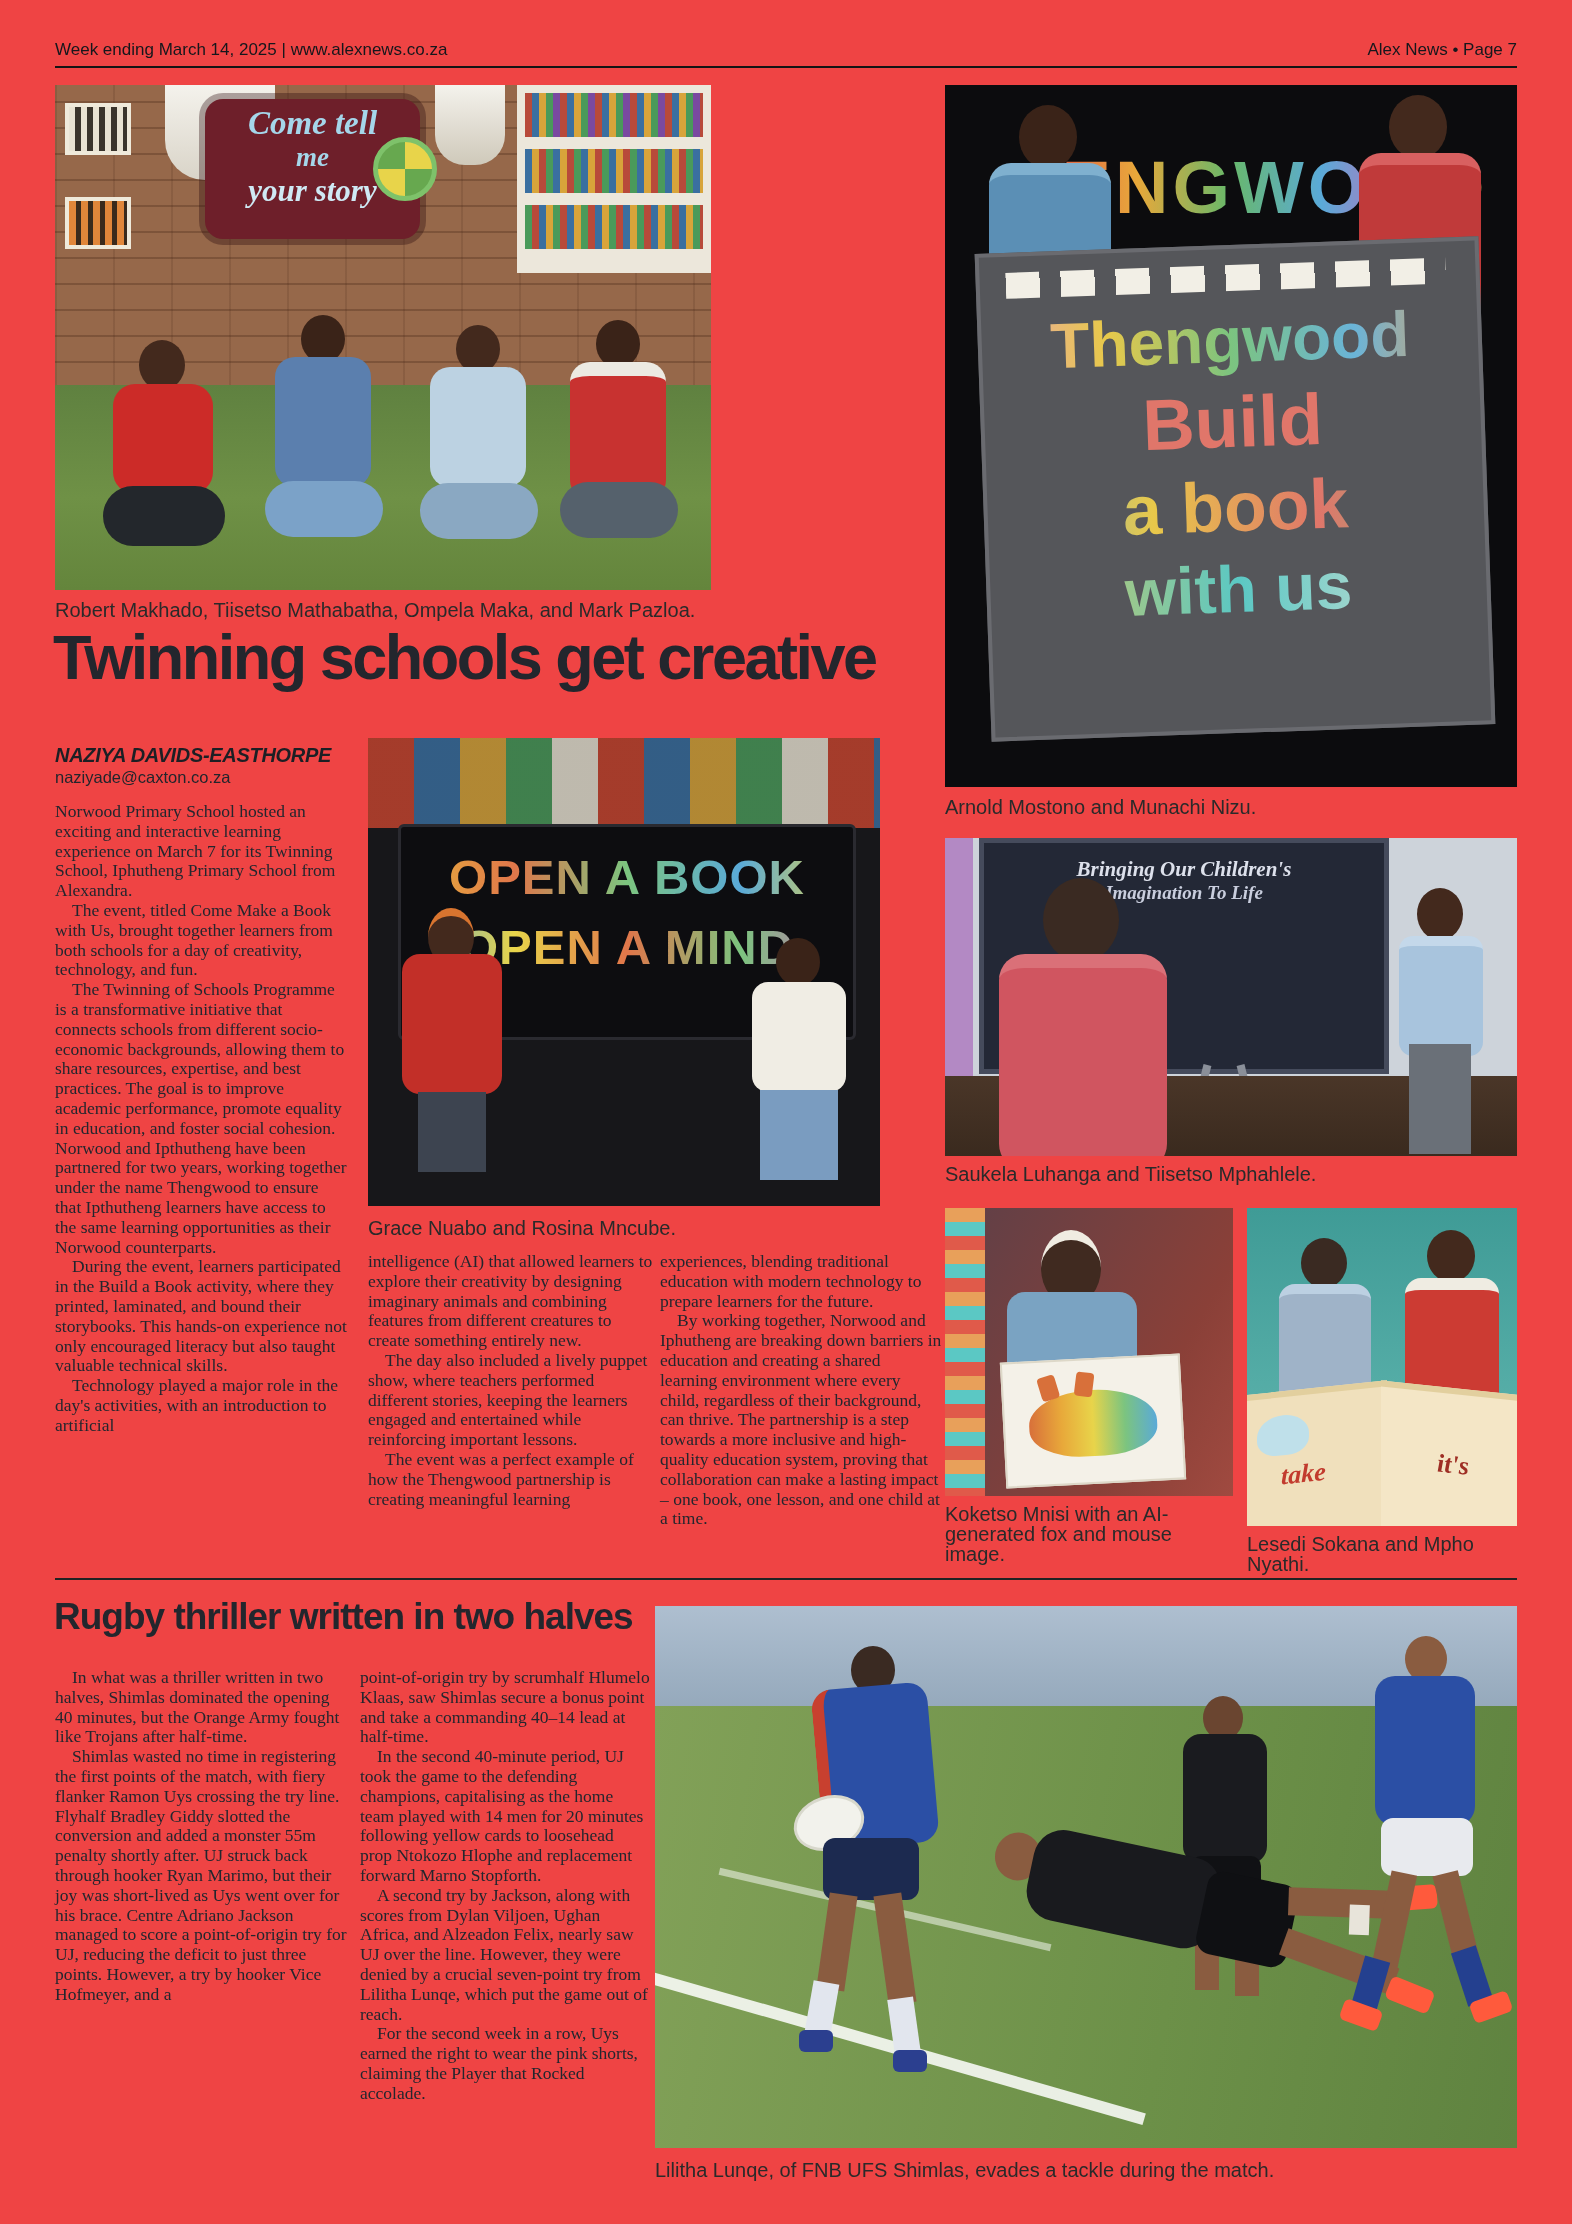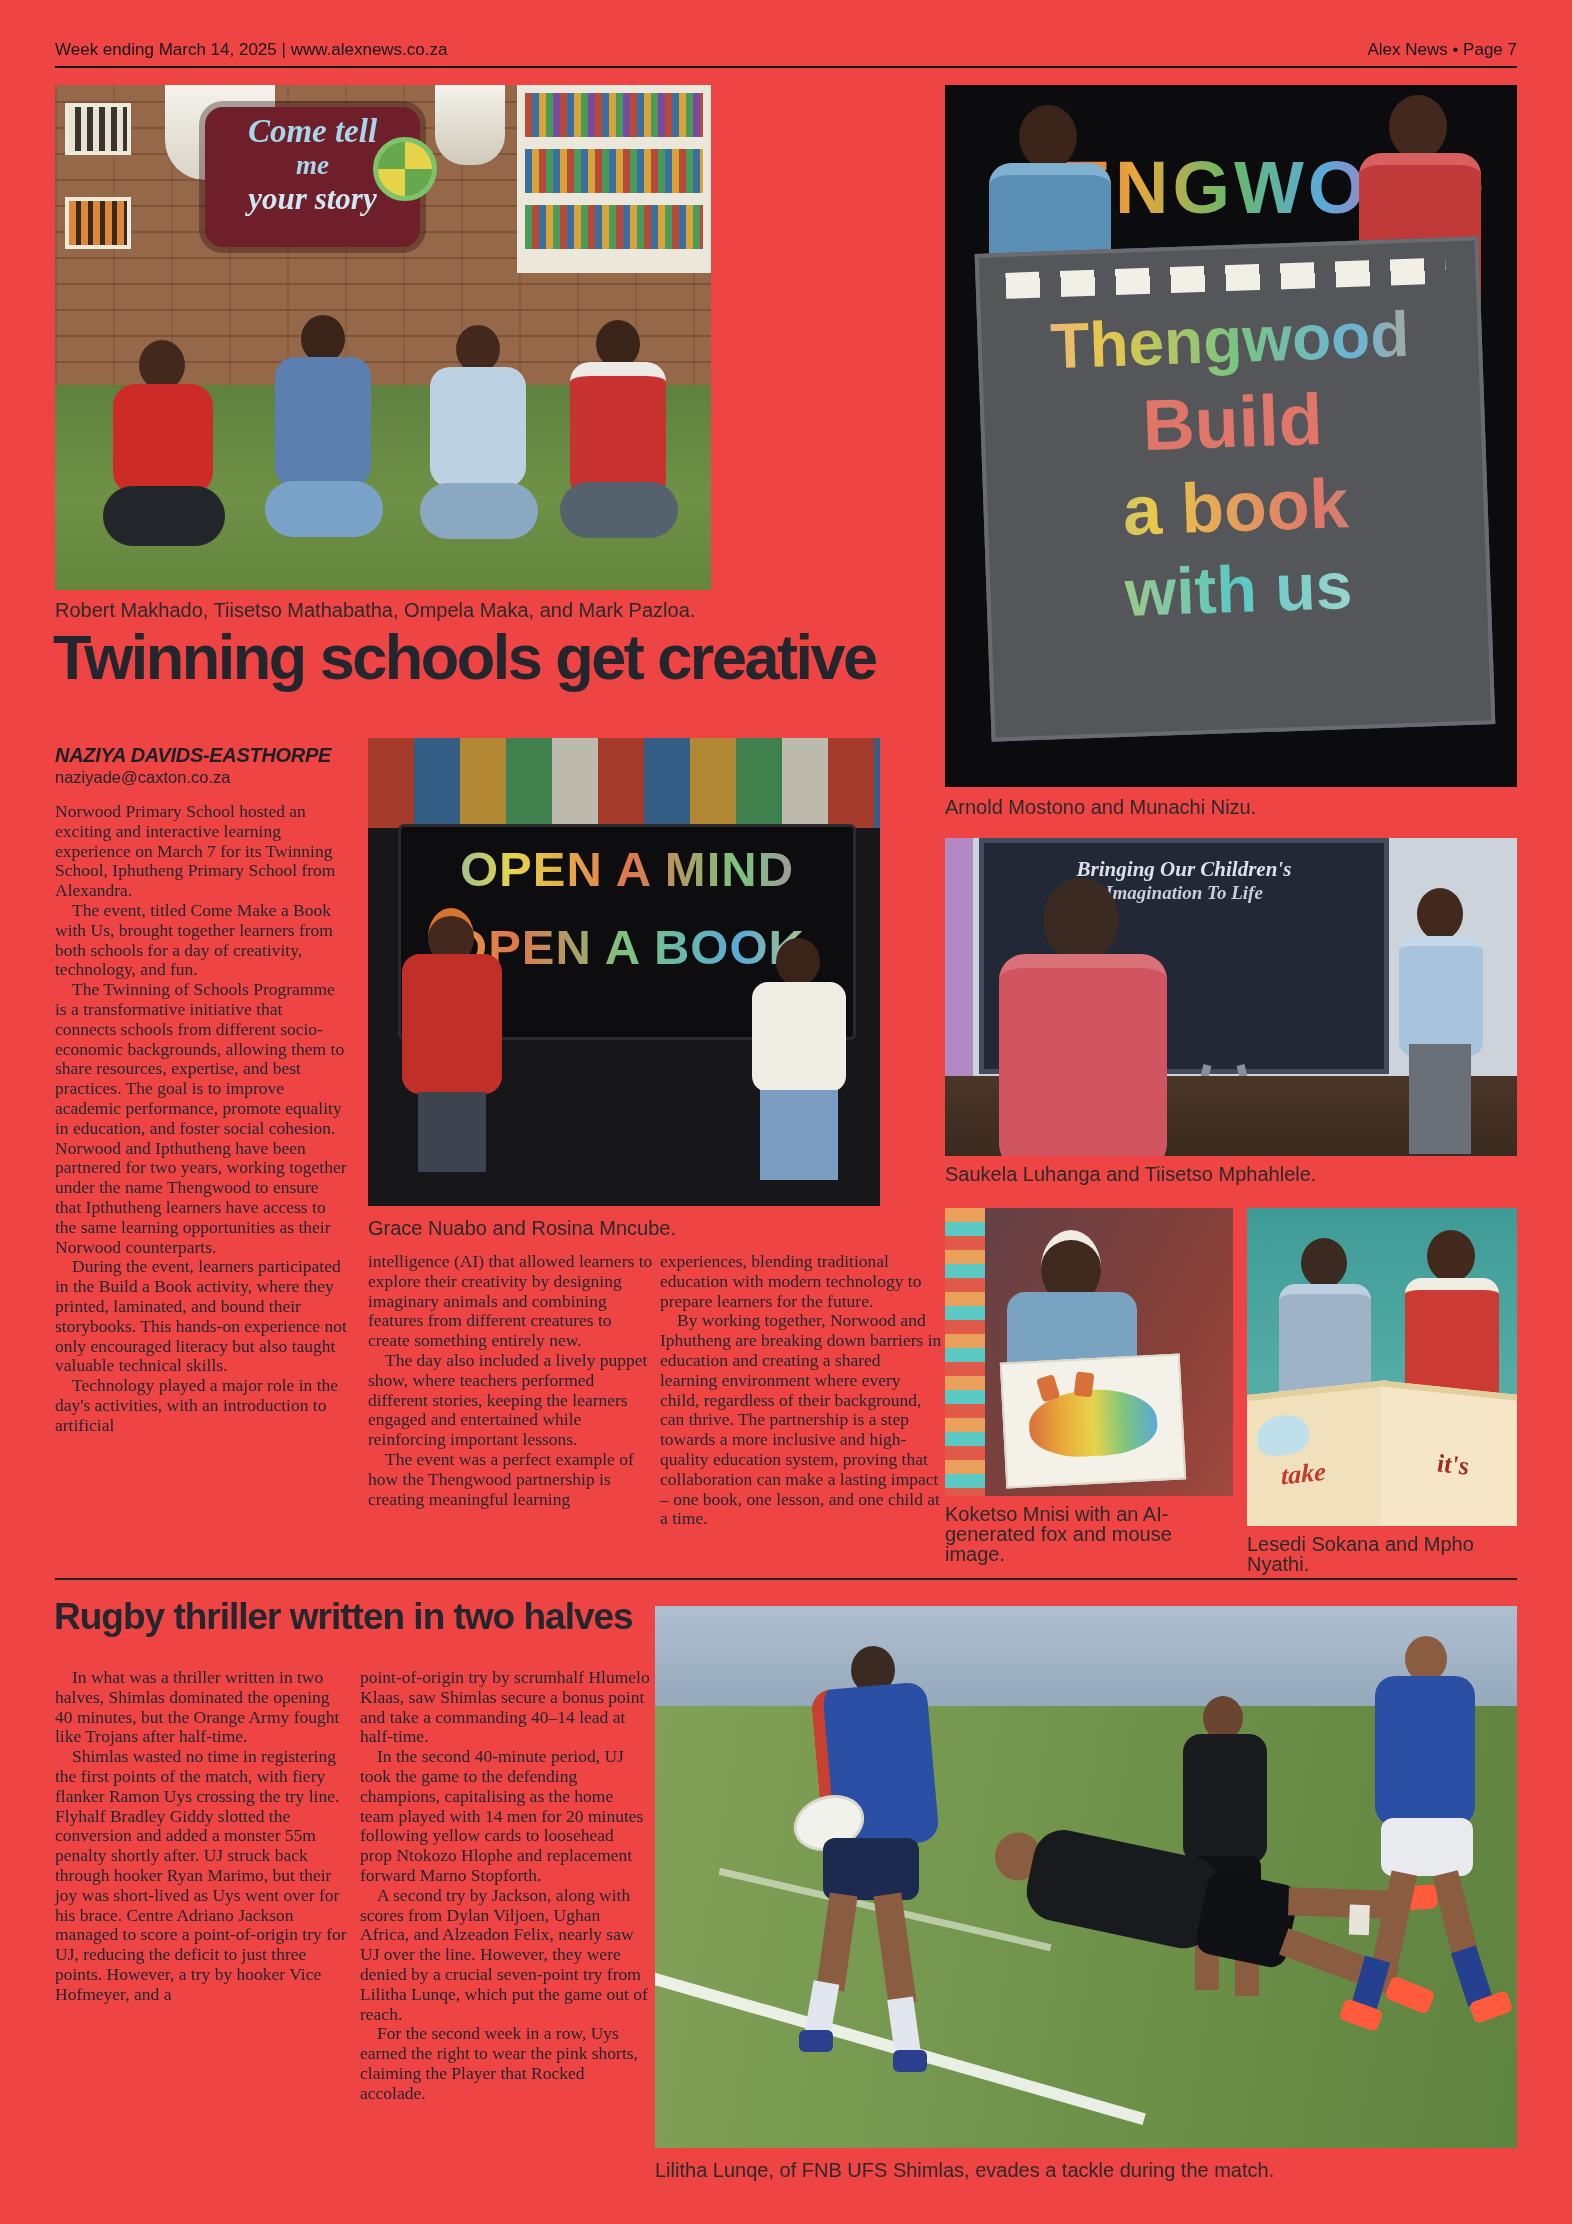--- a/index.html
+++ b/index.html
@@ -33,21 +33,21 @@
          background-image:repeating-linear-gradient(0deg,rgba(60,30,15,.28) 0 2px,transparent 2px 26px),repeating-linear-gradient(90deg,rgba(60,30,15,.14) 0 2px,transparent 2px 58px);"></div>
     <div class="a" style="left:110px;top:0;width:110px;height:95px;background:linear-gradient(180deg,#f4f2ec,#d9d4c8);border-radius:0 0 40px 40px;"></div>
     <div class="a" style="left:380px;top:0;width:70px;height:80px;background:linear-gradient(180deg,#f4f2ec,#cfc9ba);border-radius:0 0 30px 30px;"></div>
     <div class="a" style="left:10px;top:18px;width:58px;height:44px;background:repeating-linear-gradient(90deg,#e8e2d2 0 6px,#3a342c 6px 12px);border:4px solid #efe9da;"></div>
     <div class="a" style="left:10px;top:112px;width:58px;height:44px;background:repeating-linear-gradient(90deg,#e0863a 0 7px,#3a2a1c 7px 12px);border:4px solid #efe9da;"></div>
     <div class="a" style="left:462px;top:0;width:194px;height:188px;background:#ece7db;">
       <div class="a" style="left:8px;top:8px;width:178px;height:44px;background:repeating-linear-gradient(90deg,#b84a3a 0 7px,#3a6fa0 7px 14px,#d8a43a 14px 21px,#4a9a5a 21px 28px,#7a4aa0 28px 35px);"></div>
       <div class="a" style="left:8px;top:64px;width:178px;height:44px;background:repeating-linear-gradient(90deg,#3a6fa0 0 7px,#d8a43a 7px 14px,#b84a3a 14px 21px,#4a9a5a 21px 28px);"></div>
       <div class="a" style="left:8px;top:120px;width:178px;height:44px;background:repeating-linear-gradient(90deg,#4a9a5a 0 7px,#b84a3a 7px 14px,#3a6fa0 14px 21px,#d8a43a 21px 28px);"></div>
     </div>
-    <div class="a" style="left:150px;top:22px;width:215px;height:140px;background:#6e1f2a;border-radius:18px;box-shadow:0 0 0 6px rgba(40,10,12,.35);text-align:center;">
+    <div class="a" style="left:150px;top:14px;width:215px;height:140px;background:#6e1f2a;border-radius:18px;box-shadow:0 0 0 6px rgba(40,10,12,.35);text-align:center;">
       <div class="script" style="font-size:33px;color:#a5d6ea;margin-top:6px;">Come tell</div>
       <div class="script" style="font-size:27px;color:#a5d6ea;">me</div>
       <div class="script" style="font-size:31px;color:#cfe9f4;">your story</div>
     </div>
     <div class="a" style="left:318px;top:52px;width:54px;height:54px;border-radius:50%;background:conic-gradient(#e8d44a 0 25%,#67a84f 0 50%,#e8d44a 0 75%,#67a84f 0);border:5px solid #7ec26a;"></div>
     <div class="a" style="left:0;top:300px;width:656px;height:205px;background:linear-gradient(180deg,#5f8140,#6f9146 55%,#64853c);"></div>
 
     <div class="a" style="left:40px;top:255px;width:140px;height:230px;">
       <div class="a" style="left:44px;top:0;width:46px;height:50px;background:#43291d;border-radius:50%;"></div>
       <div class="a" style="left:18px;top:44px;width:100px;height:110px;background:#cc2b28;border-radius:22px;"></div>
@@ -79,22 +79,22 @@
     <p>Norwood Primary School hosted an exciting and interactive learning experience on March 7 for its Twinning School, Iphutheng Primary School from Alexandra.</p>
     <p class="ind">The event, titled Come Make a Book with Us, brought together learners from both schools for a day of creativity, technology, and fun.</p>
     <p class="ind">The Twinning of Schools Programme is a transformative initiative that connects schools from different socio-economic backgrounds, allowing them to share resources, expertise, and best practices. The goal is to improve academic performance, promote equality in education, and foster social cohesion. Norwood and Ipthutheng have been partnered for two years, working together under the name Thengwood to ensure that Ipthutheng learners have access to the same learning opportunities as their Norwood counterparts.</p>
     <p class="ind">During the event, learners participated in the Build a Book activity, where they printed, laminated, and bound their storybooks. This hands-on experience not only encouraged literacy but also taught valuable technical skills.</p>
     <p class="ind">Technology played a major role in the day's activities, with an introduction to artificial</p>
   </div>
 
   <div class="a photo" style="left:368px;top:738px;width:512px;height:468px;background:#17171a;">
     <div class="a" style="left:0;top:0;width:512px;height:90px;background:repeating-linear-gradient(90deg,#c8452f 0 46px,#3a6fa0 46px 92px,#d8a43a 92px 138px,#4a9a5a 138px 184px,#e8e2d2 184px 230px);opacity:.8;"></div>
     <div class="a" style="left:30px;top:86px;width:452px;height:210px;background:#0d0d10;border:3px solid #2a2a30;border-radius:6px;text-align:center;">
+      <div class="boardtxt grad" style="font-size:49px;letter-spacing:1px;margin-top:22px;background-image:linear-gradient(90deg,#e8b83a,#e0764a,#7cc47f,#5aaad8,#e8d44a);color:#e8b83a;">OPEN A BOOK</div>
       <div class="boardtxt grad" style="font-size:49px;letter-spacing:1px;margin-top:14px;background-image:linear-gradient(90deg,#5aaad8,#e8d44a,#e0764a,#7cc47f,#c86ab8);color:#5aaad8;">OPEN A MIND</div>
-      <div class="boardtxt grad" style="font-size:49px;letter-spacing:1px;margin-top:22px;background-image:linear-gradient(90deg,#e8b83a,#e0764a,#7cc47f,#5aaad8,#e8d44a);color:#e8b83a;">OPEN A BOOK</div>
     </div>
     <div class="a" style="left:20px;top:170px;width:130px;height:300px;">
       <div class="a" style="left:40px;top:0;width:46px;height:50px;background:#43291d;border-radius:50%;border-top:8px solid #d8742f;"></div>
       <div class="a" style="left:14px;top:46px;width:100px;height:140px;background:#c22f28;border-radius:18px;"></div>
       <div class="a" style="left:30px;top:184px;width:68px;height:80px;background:#3d4450;"></div>
     </div>
     <div class="a" style="left:372px;top:200px;width:120px;height:270px;">
       <div class="a" style="left:36px;top:0;width:44px;height:48px;background:#3a2318;border-radius:50%;"></div>
       <div class="a" style="left:12px;top:44px;width:94px;height:110px;background:#f0ede4;border-radius:16px;"></div>
       <div class="a" style="left:20px;top:152px;width:78px;height:90px;background:#7a9cc0;"></div>

